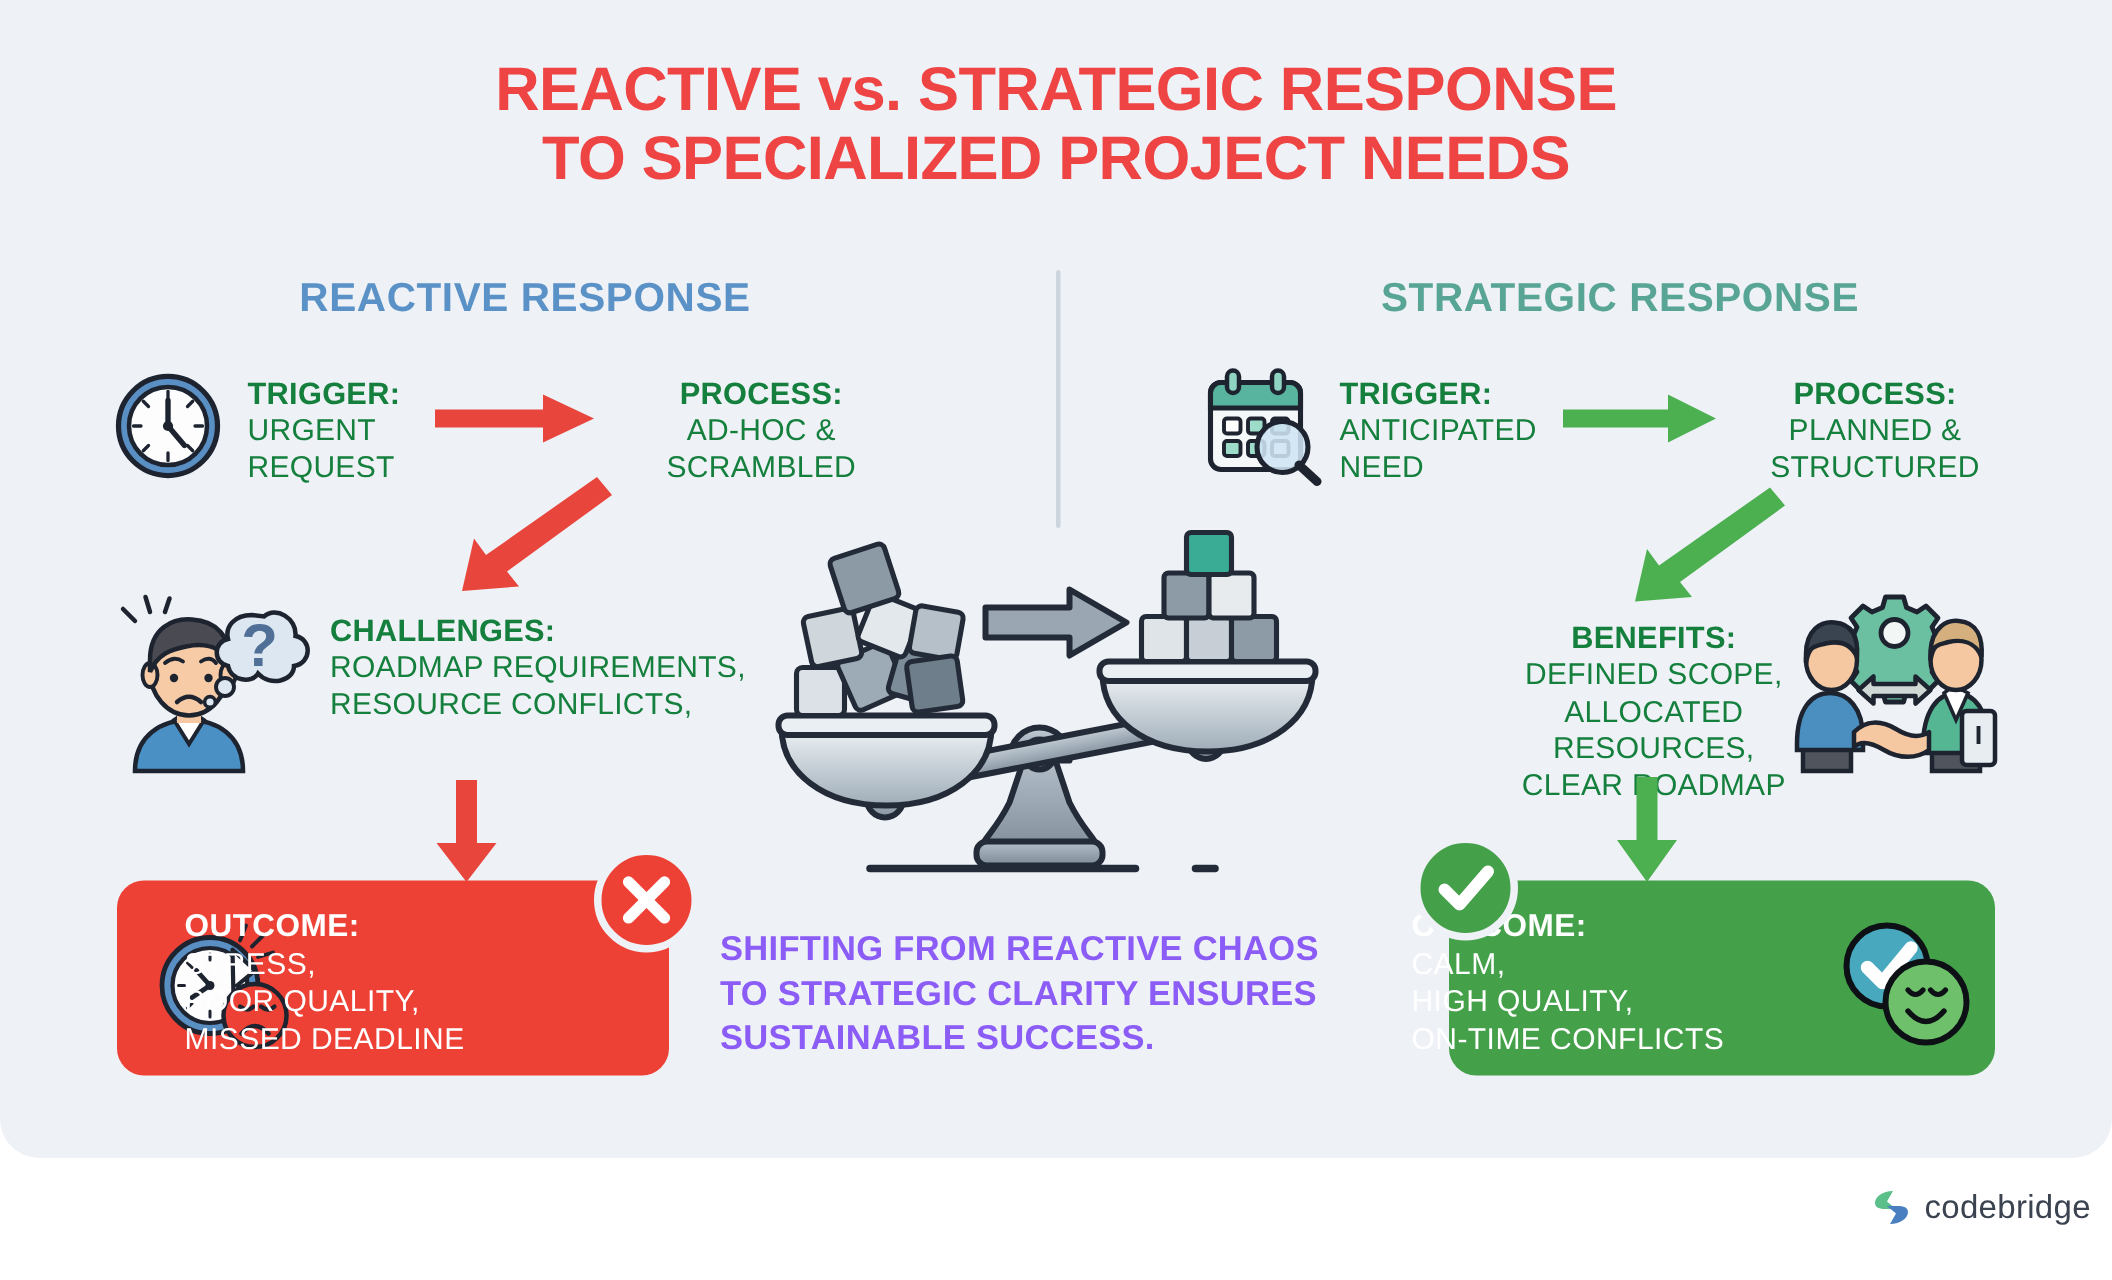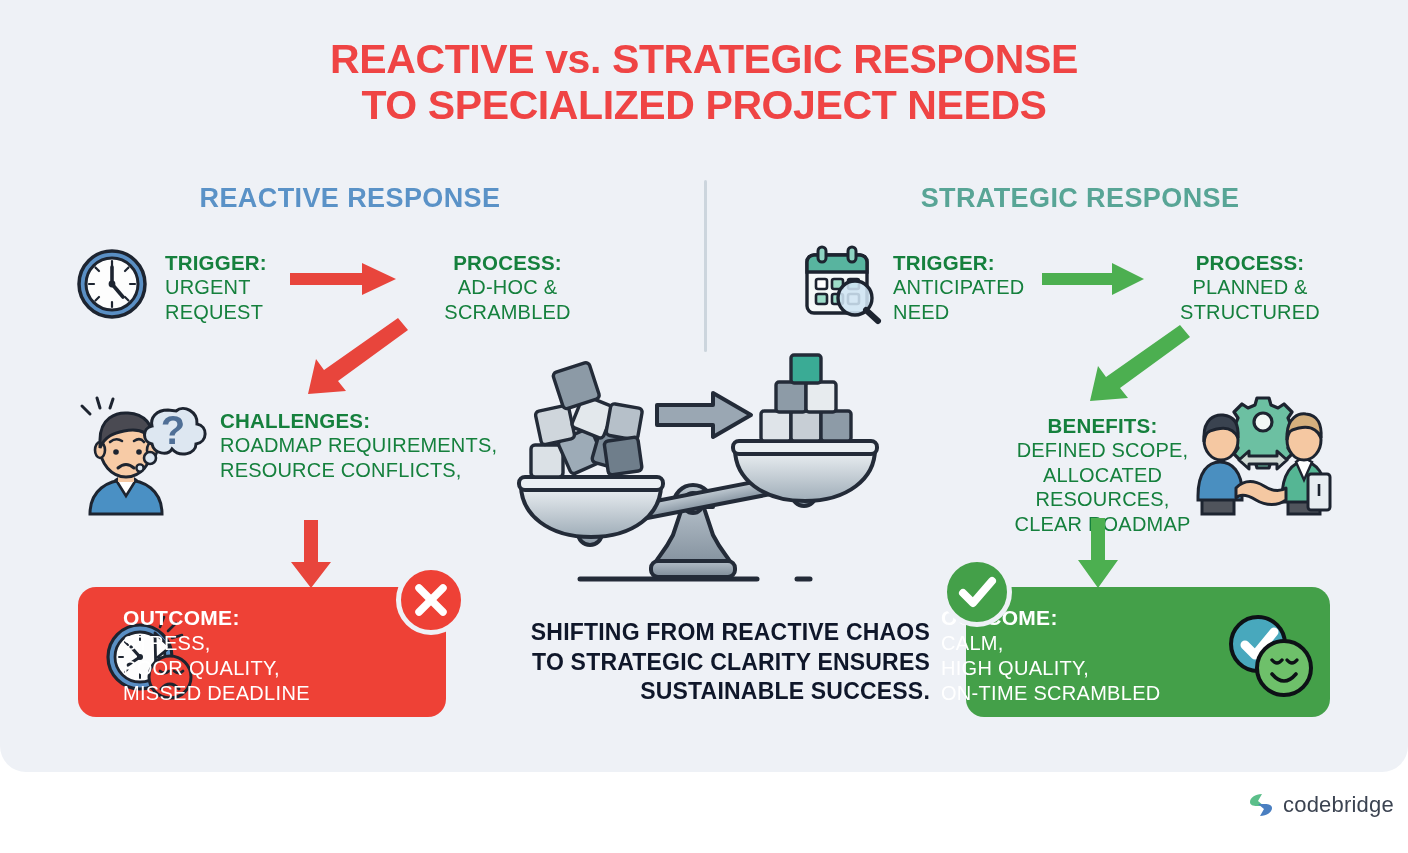--- a/index.html
+++ b/index.html
@@ -77,21 +77,21 @@
   .badge{
     position:absolute;width:70px;height:70px;border-radius:50%;
     box-sizing:border-box;border:5px solid #eef1f6;
   }
   #badge-x{left:396px;top:565px;background:#ee4136;}
   #badge-check{left:942px;top:557px;background:#44a049;}
 
   
   #caption{
     position:absolute;left:480px;top:618px;width:450px;
-    text-align:right;color:#0f172a;
+    text-align:left;color:#8b5cf6;
     font-size:23px;line-height:29.5px;font-weight:bold;letter-spacing:0.2px;
   }
 
   
   #logo{
     position:absolute;left:1248px;top:792px;
     display:flex;align-items:center;gap:9px;
   }
   #logo .lt{font-size:22px;color:#3b4351;letter-spacing:0.2px;}
 
@@ -415,21 +415,21 @@
     <svg width="44" height="72" viewBox="0 0 44 72">
       <path d="M15 0 L29 0 L29 42 L42 42 L22 70 L2 42 L15 42 Z" fill="#4caf50"></path>
     </svg>
   </div>
 
   <div class="outbox" id="outcome-right">
     <div class="otext">
       <div class="hd">OUTCOME:</div>
       <div class="bd">CALM,</div>
       <div class="bd">HIGH QUALITY,</div>
-      <div class="bd">ON-TIME SCRAMBLED</div>
+      <div class="bd">ON-TIME CONFLICTS</div>
     </div>
     <div class="abs" style="left:258px;top:25px;">
       <svg width="92" height="86" viewBox="0 0 92 86">
         <circle cx="34" cy="32" r="27" fill="#48a8bd" stroke="#0d1116" stroke-width="4"></circle>
         <path d="M21 33 L31 43 L50 20" stroke="#ffffff" stroke-width="9" fill="none" stroke-linecap="round" stroke-linejoin="round"></path>
         <circle cx="60" cy="56" r="27" fill="#6ec06a" stroke="#0d1116" stroke-width="4"></circle>
         <path d="M48 48 q5 6 10 0" stroke="#0d1116" stroke-width="3.4" fill="none" stroke-linecap="round"></path>
         <path d="M63 48 q5 6 10 0" stroke="#0d1116" stroke-width="3.4" fill="none" stroke-linecap="round"></path>
         <path d="M48 62 q12 14 24 0" stroke="#0d1116" stroke-width="3.6" fill="none" stroke-linecap="round"></path>
       </svg>

